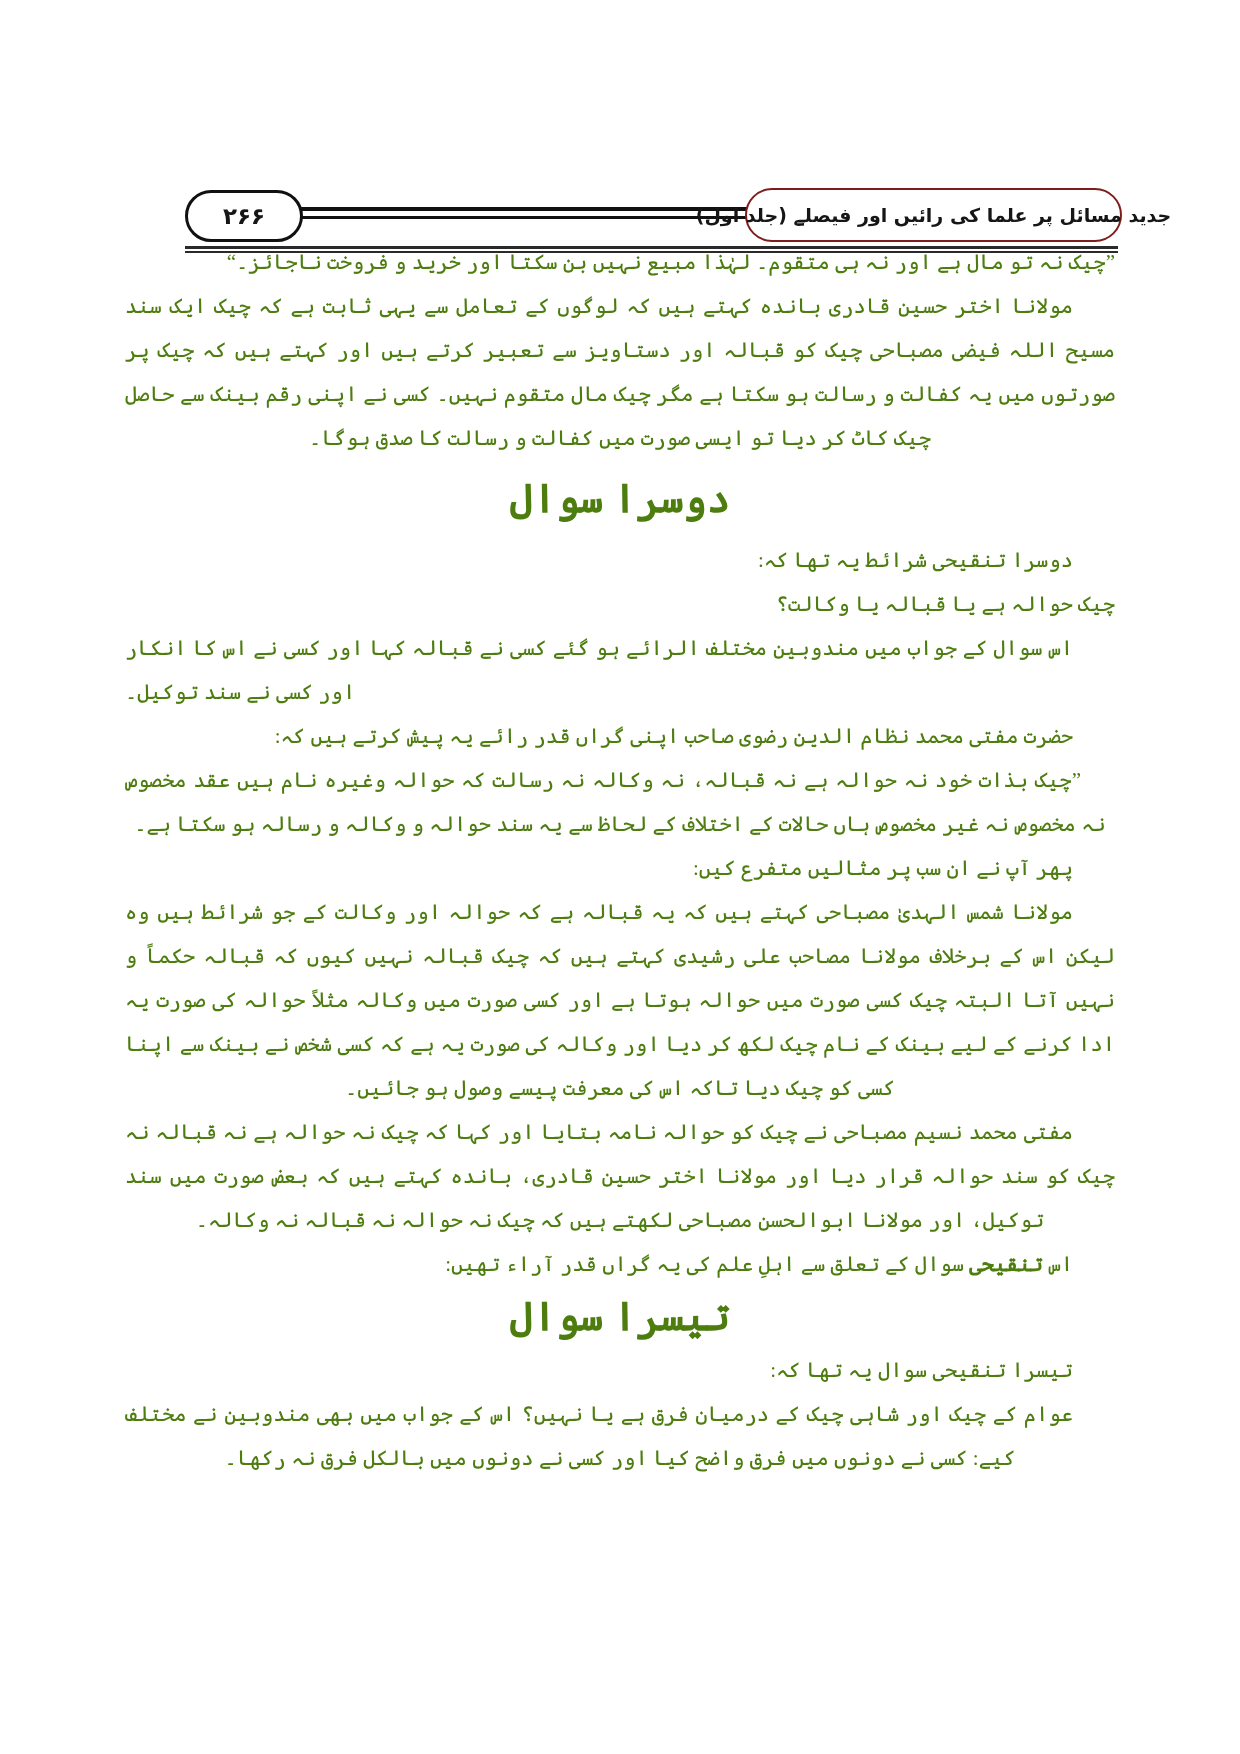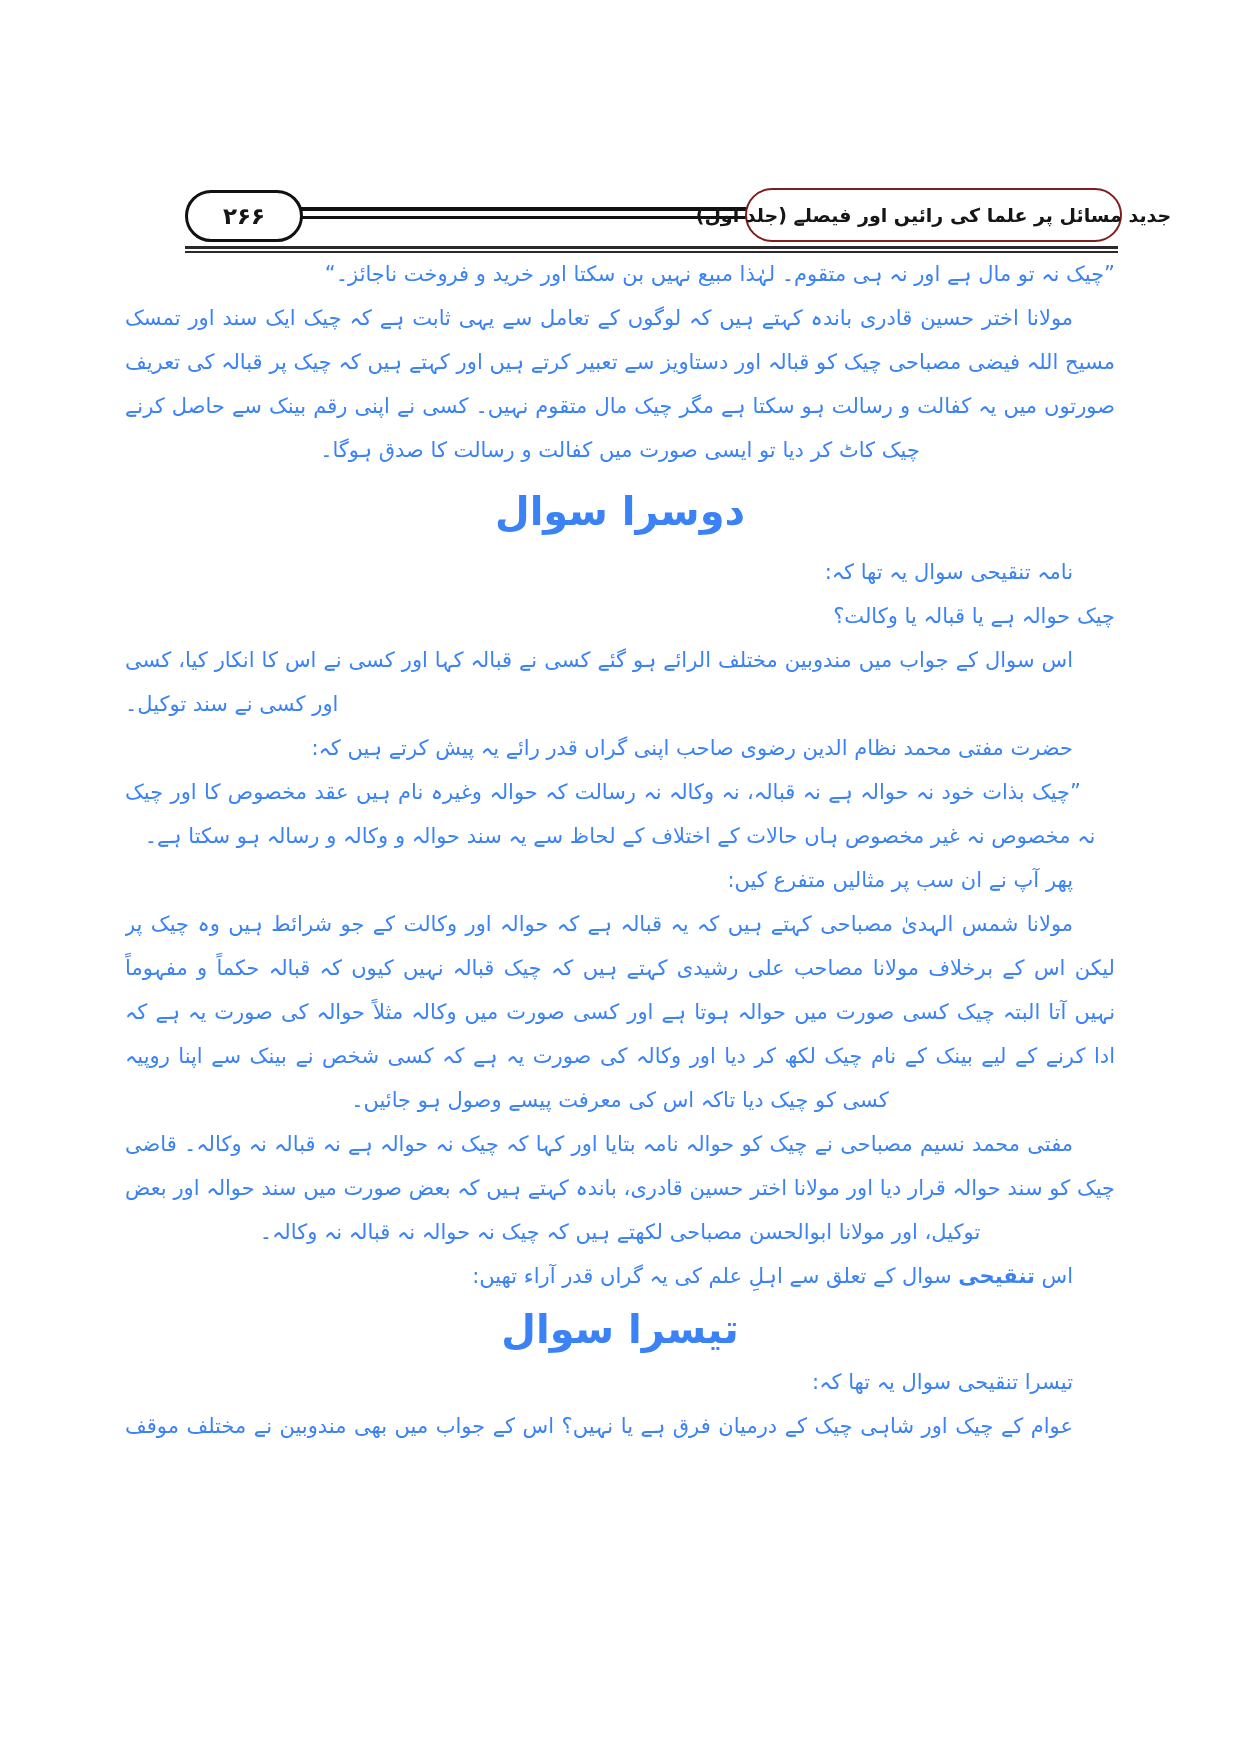--- a/index.html
+++ b/index.html
@@ -35,25 +35,26 @@
     width:462px; height:5px;
     border-top:4px solid #111; border-bottom:3px solid #111;
   }
   .subrule {
     position:absolute; left:185px; top:58px;
     width:933px; height:2px;
     border-top:3px solid #2a2a2a; border-bottom:2px solid #2a2a2a;
   }
   
   .content {
-    position:absolute; top:252px; left:125px;
+    position:absolute; top:240px; left:125px;
     width:990px;
     direction:rtl;
     font-size:21px;
-    color:#3b82f6;
+    color:#4d7c0f;
+    font-family:Liberation Serif, serif;
   }
   .line {
     height:44px; line-height:44px;
     overflow:hidden;
   }
   .right  { text-align:right;  text-align-last:right; }
   .left   { text-align:center;   text-align-last:left; }
   .center { text-align:right; text-align-last:center; }
   .just   { text-align:justify; text-align-last:justify; text-justify:inter-word; }
   .first  { padding-right:42px; }
@@ -85,21 +86,21 @@
 
   <div class="content">
     <div class="line right">”چیک نہ تو مال ہے اور نہ ہی متقوم۔ لہٰذا مبیع نہیں بن سکتا اور خرید و فروخت ناجائز۔“</div>
     <div class="line just first">مولانا اختر حسین قادری باندہ کہتے ہیں کہ لوگوں کے تعامل سے یہی ثابت ہے کہ چیک ایک سند اور تمسک ہے اور مولانا</div>
     <div class="line just">مسیح اللہ فیضی مصباحی چیک کو قبالہ اور دستاویز سے تعبیر کرتے ہیں اور کہتے ہیں کہ چیک پر قبالہ کی تعریف صادق ہے لیکن بعض</div>
     <div class="line just">صورتوں میں یہ کفالت و رسالت ہو سکتا ہے مگر چیک مال متقوم نہیں۔ کسی نے اپنی رقم بینک سے حاصل کرنے کے لیے کسی کو</div>
     <div class="line center">چیک کاٹ کر دیا تو ایسی صورت میں کفالت و رسالت کا صدق ہوگا۔</div>
 
     <div class="heading">دوسرا سوال</div>
 
-    <div class="line right first">نامہ تنقیحی سوال یہ تھا کہ:</div>
+    <div class="line right first">دوسرا تنقیحی شرائط یہ تھا کہ:</div>
     <div class="line right">چیک حوالہ ہے یا قبالہ یا وکالت؟</div>
     <div class="line just first">اس سوال کے جواب میں مندوبین مختلف الرائے ہو گئے کسی نے قبالہ کہا اور کسی نے اس کا انکار کیا، کسی نے حوالہ نامہ کہا</div>
     <div class="line left">اور کسی نے سند توکیل۔</div>
     <div class="line right first">حضرت مفتی محمد نظام الدین رضوی صاحب اپنی گراں قدر رائے یہ پیش کرتے ہیں کہ:</div>
     <div class="line just quote-indent">”چیک بذات خود نہ حوالہ ہے نہ قبالہ، نہ وکالہ نہ رسالت کہ حوالہ وغیرہ نام ہیں عقد مخصوص کا اور چیک بلاشبہہ عقد نہیں</div>
     <div class="line center">نہ مخصوص نہ غیر مخصوص ہاں حالات کے اختلاف کے لحاظ سے یہ سند حوالہ و وکالہ و رسالہ ہو سکتا ہے۔</div>
     <div class="line right first">پھر آپ نے ان سب پر مثالیں متفرع کیں:</div>
     <div class="line just first">مولانا شمس الہدیٰ مصباحی کہتے ہیں کہ یہ قبالہ ہے کہ حوالہ اور وکالت کے جو شرائط ہیں وہ چیک پر صادق نہیں آتے</div>
     <div class="line just">لیکن اس کے برخلاف مولانا مصاحب علی رشیدی کہتے ہیں کہ چیک قبالہ نہیں کیوں کہ قبالہ حکماً و مفہوماً کسی طرح چیک پر صادق</div>
     <div class="line just">نہیں آتا البتہ چیک کسی صورت میں حوالہ ہوتا ہے اور کسی صورت میں وکالہ مثلاً حوالہ کی صورت یہ ہے کہ کسی شخص نے قرض</div>
@@ -110,15 +111,16 @@
     <div class="line center">توکیل، اور مولانا ابوالحسن مصباحی لکھتے ہیں کہ چیک نہ حوالہ نہ قبالہ نہ وکالہ۔</div>
 
     <div class="line right first">
       <span>اس </span><span class="bold-word">تنقیحی</span><span> سوال کے تعلق سے اہلِ علم کی یہ گراں قدر آراء تھیں:</span>
     </div>
 
     <div class="heading h3">تیسرا سوال</div>
 
     <div class="line right first">تیسرا تنقیحی سوال یہ تھا کہ:</div>
     <div class="line just first">عوام کے چیک اور شاہی چیک کے درمیان فرق ہے یا نہیں؟ اس کے جواب میں بھی مندوبین نے مختلف موقف اختیار</div>
+    <div class="line center">کیے: کسی نے دونوں میں فرق واضح کیا اور کسی نے دونوں میں بالکل فرق نہ رکھا۔</div>
   </div>
 
 </div>
 
 </body></html>

